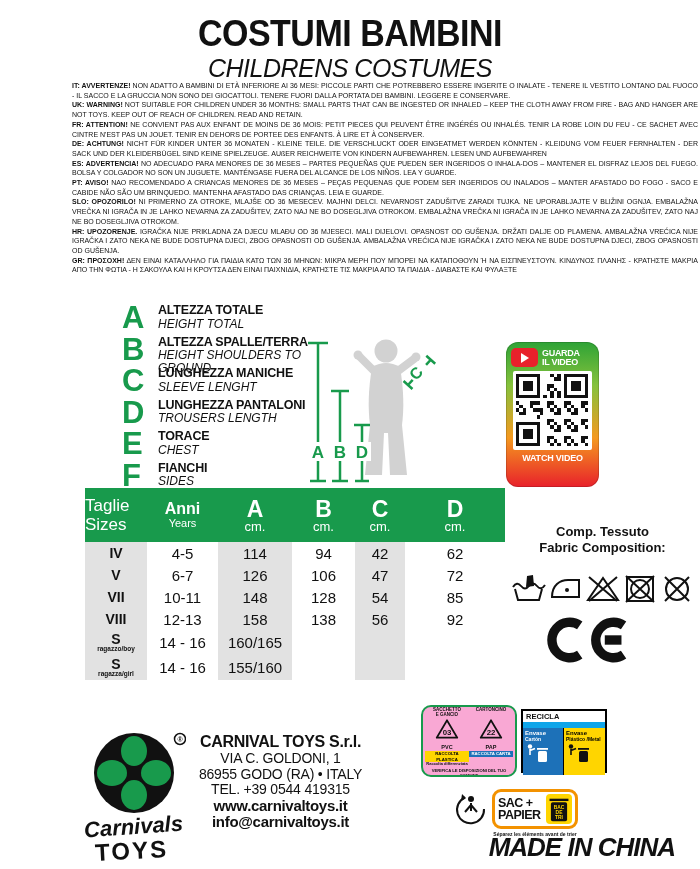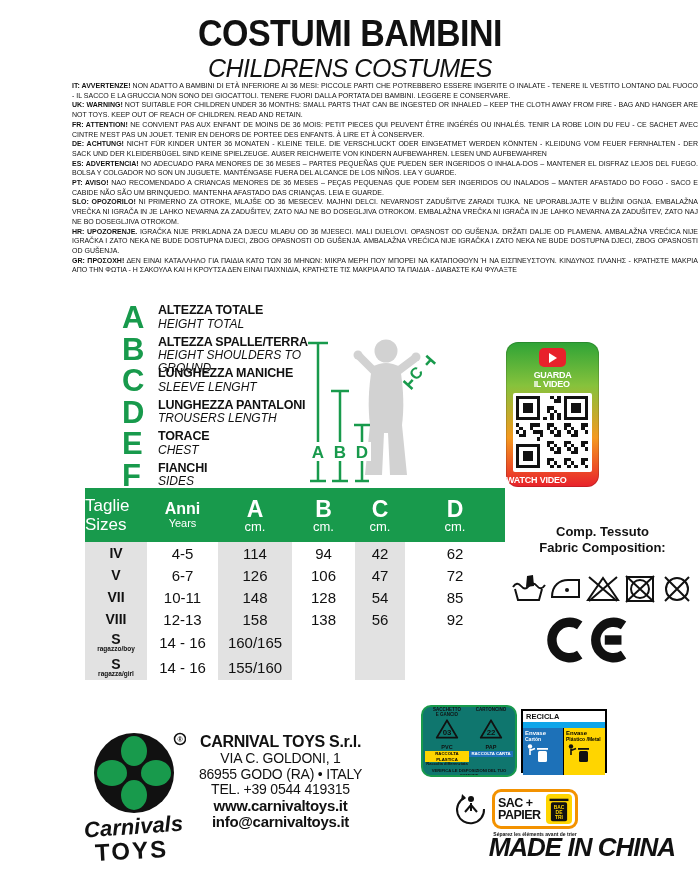--- a/index.html
+++ b/index.html
@@ -29,27 +29,27 @@
   .legend-item{display:flex;align-items:flex-start;height:31.5px;}
   .legend-letter{width:36px;font-size:31px;line-height:27px;font-weight:bold;color:var(--green);}
   .legend-text .it{font-weight:bold;font-size:12.5px;line-height:13.5px;letter-spacing:-.2px;}
   .legend-text .en{font-style:italic;font-size:12px;line-height:13px;}
 
   .diagram{position:absolute;left:268px;top:333px;}
 
   .qr-badge{position:absolute;left:506px;top:342px;width:93px;height:145px;border-radius:12px;
             background:linear-gradient(180deg,#2ea336 0%,#86c23c 30%,#f4991f 66%,#e8212b 100%);
             box-shadow:0 0 0 1px rgba(0,0,0,.15) inset;}
-  .qr-top{display:flex;align-items:center;gap:4px;padding:6px 5px 2px 5px;flex-direction:column;}
+  .qr-top{display:flex;align-items:center;gap:4px;padding:6px 5px 2px 5px;}
   .yt-btn{width:27px;height:19px;background:var(--red);border-radius:5px;
           display:flex;align-items:center;justify-content:center;flex:0 0 auto;}
   .yt-tri{width:0;height:0;border-left:8px solid #fff;border-top:5px solid transparent;border-bottom:5px solid transparent;}
   .qr-top-text{color:#fff;font-weight:bold;font-size:9px;line-height:9px;letter-spacing:-.3px;}
   .qr-box{width:79px;height:79px;background:#fff;margin:2px auto 2px auto;border-radius:2px;padding:3px 0 0 3px;box-sizing:border-box;}
-  .qr-watch{color:#fff;font-weight:bold;font-size:9px;margin-top:3px;letter-spacing:-.2px;}
+  .qr-watch{color:#fff;text-align:center;font-weight:bold;font-size:9px;margin-top:3px;letter-spacing:-.2px;}
 
   table.size-table{position:absolute;left:85px;top:488px;width:420px;border-collapse:collapse;table-layout:fixed;}
   .size-table th{background:var(--green);color:#fff;font-weight:normal;vertical-align:middle;height:54px;padding:0;}
   .size-table td{text-align:center;padding:0;font-size:15px;}
   .size-table .col-gray{background:var(--gray);}
   .h-taglie{text-align:left;padding-left:8px;font-size:17px;line-height:19px;}
   .h-anni .l1{font-weight:bold;font-size:16px;line-height:16px;}
   .h-anni .l2{font-size:11px;line-height:12px;}
   .h-letter .l1{font-weight:bold;font-size:23px;line-height:22px;}
   .h-letter .l2{font-size:13px;line-height:13px;}
@@ -65,21 +65,21 @@
   .care-row{position:absolute;left:505px;top:573px;width:195px;display:flex;justify-content:center;gap:1px;}
   .ce{position:absolute;left:541px;top:616px;}
 
   .logo{position:absolute;left:84px;top:731px;width:102px;height:134px;}
   .company{position:absolute;left:178px;top:733px;width:205px;text-align:center;}
   .company .name{font-weight:bold;font-size:16px;line-height:18px;letter-spacing:-.3px;}
   .company .addr{font-size:14px;line-height:15.5px;letter-spacing:-.2px;}
   .company .strong{font-weight:bold;font-size:15px;line-height:16.5px;letter-spacing:-.3px;}
 
   .recbox{position:absolute;left:421px;top:705px;width:96px;height:72px;border:2px solid var(--green);
-          border-radius:10px;background:#0f766e;box-sizing:border-box;padding:1px 2px;overflow:hidden;}
+          border-radius:10px;background:#f9a8d4;box-sizing:border-box;padding:1px 2px;overflow:hidden;}
   .rec-cols{display:flex;justify-content:space-around;}
   .rec-item{width:44px;text-align:center;}
   .rec-label{font-size:4.5px;font-weight:bold;line-height:4.8px;height:10px;}
   .rec-mat{font-size:5.5px;font-weight:bold;line-height:6px;}
   .rec-tag-y{background:var(--yellow);color:#000;font-size:4.3px;font-weight:bold;line-height:5.5px;margin-top:1px;}
   .rec-tag-b{background:var(--blue);color:#fff;font-size:4.3px;font-weight:bold;line-height:5.5px;margin-top:1px;}
   .rec-tag-sub{font-size:4px;line-height:4.5px;font-weight:bold;}
   .rec-footer{font-size:4.2px;font-weight:bold;text-align:center;margin-top:1px;}
 
   .recicla{position:absolute;left:521px;top:709px;width:86px;height:64px;border:2px solid #000;background:#fff;box-sizing:border-box;}

